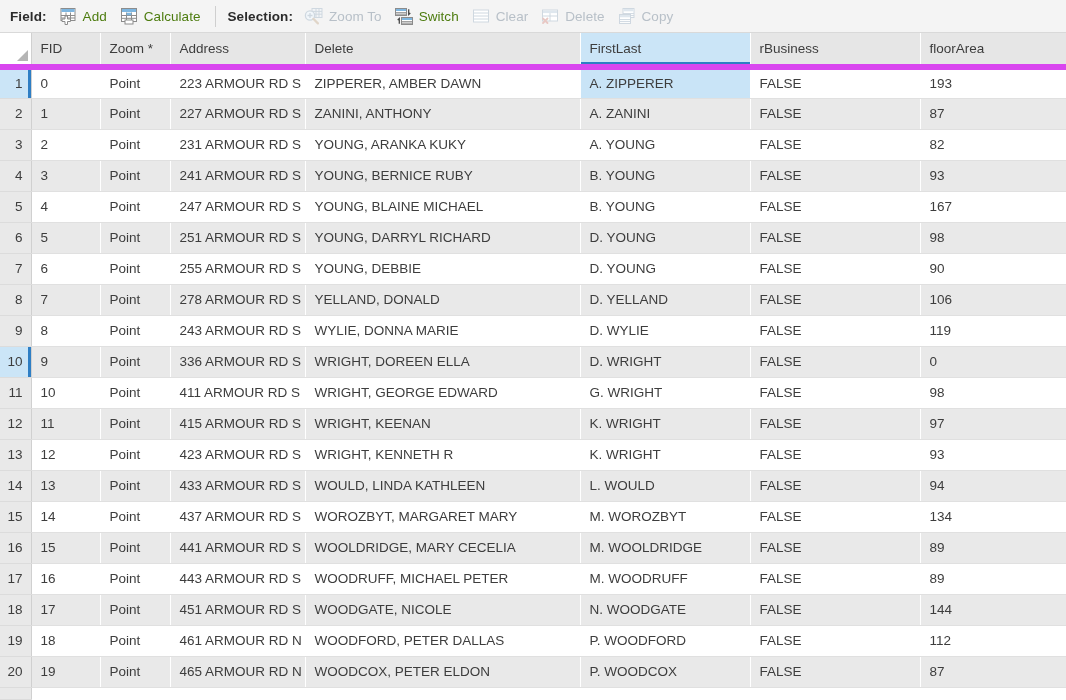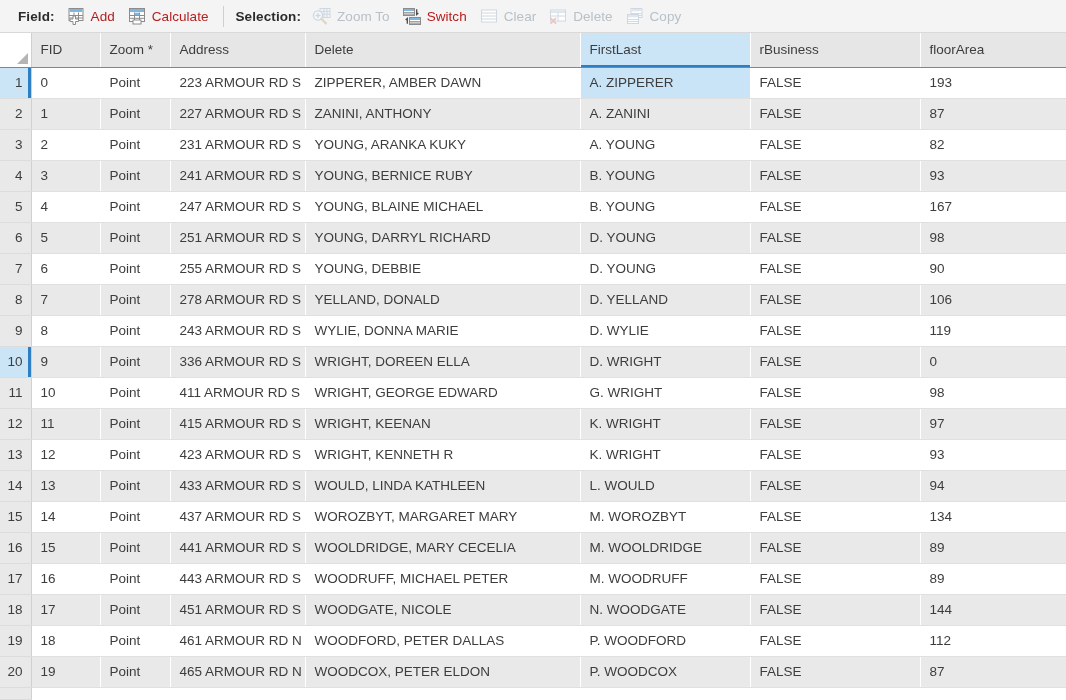--- a/index.html
+++ b/index.html
@@ -18,21 +18,21 @@
   }
 
   
   #toolbar {
     height: 33px;
     box-sizing: border-box;
     background: #f4f4f4;
     border-bottom: 1px solid #d9d9d9;
     display: flex;
     align-items: center;
-    padding: 0 14px;
+    padding: 0 6px;
     white-space: nowrap;
     overflow: hidden;
   }
   .tb-group {
     display: flex;
     align-items: center;
     height: 100%;
   }
   .tb-group-label {
     font-size: 13.5px;
@@ -44,21 +44,21 @@
   .tb-btn {
     display: flex;
     align-items: center;
     height: 25px;
     padding: 0 7px 0 3px;
     border: 1px solid transparent;
     border-radius: 2px;
     background: transparent;
     cursor: default;
   }
-  .tb-btn.enabled { color: #b91c1c; }
+  .tb-btn.enabled { color: #4d7c0f; }
   .tb-btn.disabled { color: #b8c0c8; }
   .tb-label {
     font-size: 13.5px;
     padding-left: 5px;
     letter-spacing: 0.05px;
   }
   .tb-sep {
     width: 1px;
     height: 21px;
     background: #cfcfcf;
@@ -94,21 +94,21 @@
   table.attr col.c-owner  { width: 275px; }
   table.attr col.c-fl     { width: 170px; }
   table.attr col.c-rbus   { width: 170px; }
   table.attr col.c-floor  { width: 146px; }
 
   
   table.attr thead th {
     height: 34px;
     background: #e6e6e6;
     border-right: 1px solid #ffffff;
-    border-bottom: 1px solid #d946ef;
+    border-bottom: 6px solid #d946ef;
     font-weight: normal;
     font-size: 13.5px;
     color: #3d3d3d;
     text-align: left;
     padding: 0 0 0 9px;
     box-sizing: border-box;
     vertical-align: middle;
     position: relative;
     white-space: nowrap;
     overflow: hidden;

